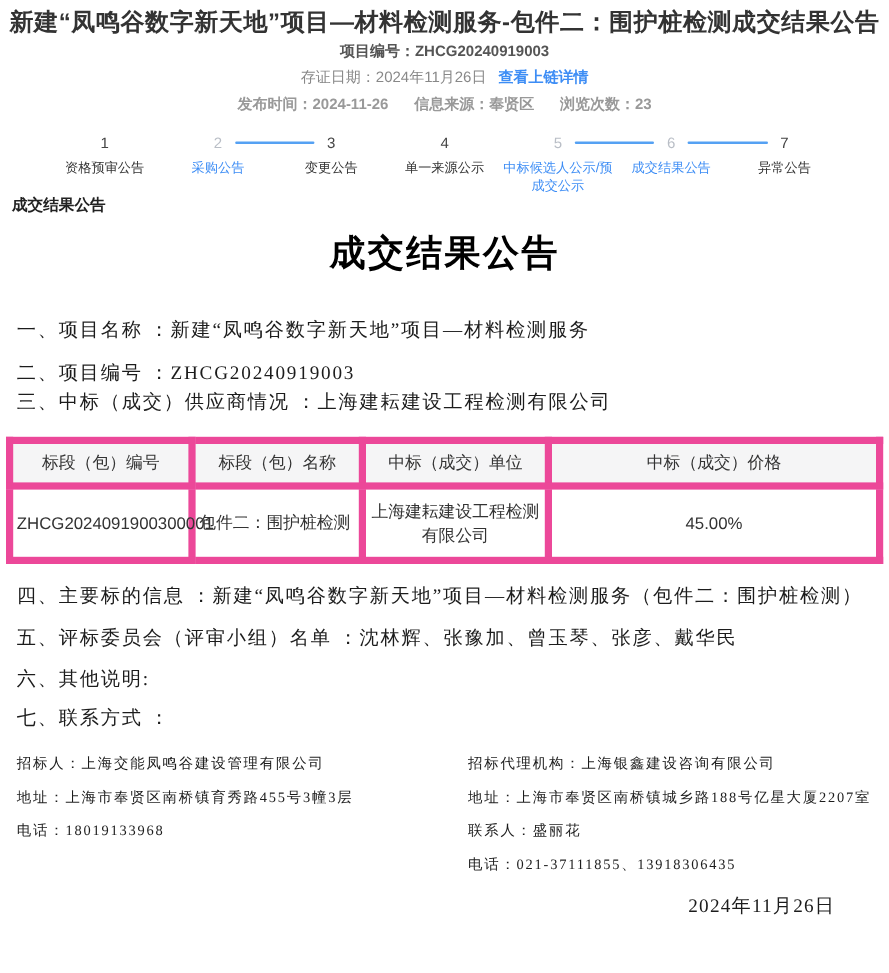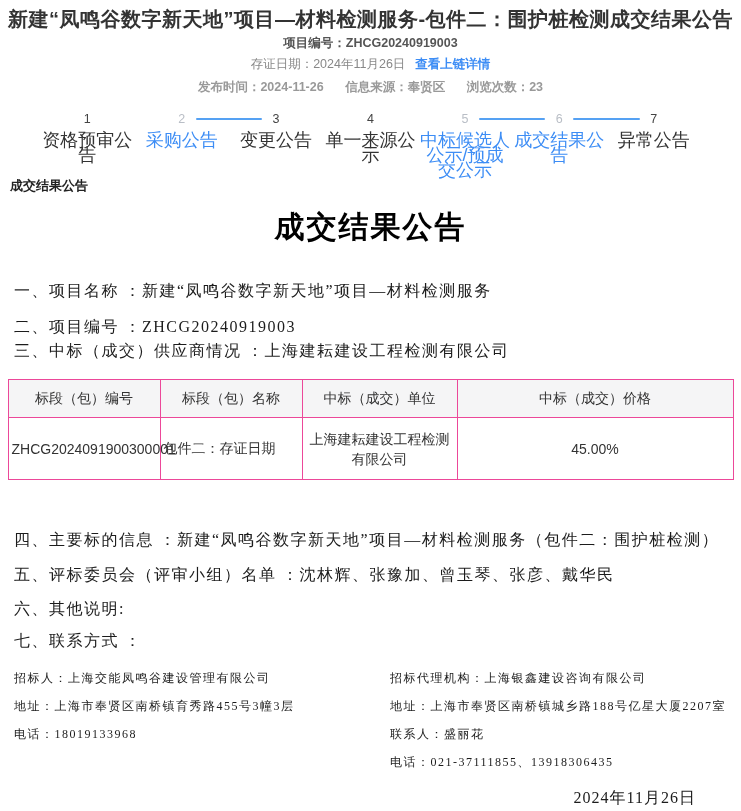--- a/index.html
+++ b/index.html
@@ -24,41 +24,41 @@
   
   .stepper { display:flex; margin-top:15px; padding:0 40px; min-height:52px; }
   .step { flex:1; text-align:center; position:relative; }
   .step .num { display:block; height:18px; line-height:18px; font-size:12.5px; color:#444; }
   .step.dim .num { color:#b9bec6; }
   .step.line-next::after {
     content:""; position:absolute; top:8px; height:2px; border-radius:1px;
     left:calc(50% + 14px); width:calc(100% - 28px); background:#55a1f3;
   }
   .step .lbl {
-    display:block; margin-top:5px; font-size:18px; line-height:15px; color:#333;
+    display:block; margin-top:5px; font-size:11px; line-height:15px; color:#333;
   }
   .step.active .lbl { color:#3d8df5; cursor:pointer; }
   
   .section-label { padding-left:10px; font-size:13px; font-weight:bold; color:#222; line-height:15px; }
   .big-title {
     margin-top:14px; text-align:center; font-size:30px; font-weight:bold;
     color:#000; line-height:40px; letter-spacing:2px;
   }
   
   .para {
     padding:0 14px; font-family:"Liberation Serif","DejaVu Serif",serif;
     font-size:16px; color:#1c1c1c; line-height:24px; letter-spacing:1.5px;
   }
   .p1 { margin-top:32px; } .p2 { margin-top:12px; } .p3 { }
-  .p4 { margin-top:48px; } .p5 { margin-top:11px; } .p6 { margin-top:10px; } .p7 { margin-top:8px; }
+  .p4 { margin-top:16px; } .p5 { margin-top:11px; } .p6 { margin-top:10px; } .p7 { margin-top:8px; }
   
   .result-table {
     width:725px; margin:16px auto 0 auto; border-collapse:collapse; table-layout:fixed;
   }
-  .result-table th, .result-table td { border:1px solid #ec4899; font-size:14px; color:#333; }
+  .result-table th, .result-table td { border:6px solid #ec4899; font-size:14px; color:#333; }
   .result-table th { height:38px; background:#f5f5f6; font-weight:normal; text-align:center; }
   .result-table td { height:62px; padding:4px 3px; }
   .col-1 { width:152px; } .col-2 { width:142px; } .col-3 { width:155px; } .col-4 { width:276px; }
   .td-left { text-align:left; font-size:13px; }
   .td-center { text-align:center; line-height:20px; }
   
   .contacts { display:flex; margin-top:14px; }
   .contact-col {
     font-family:"Liberation Serif","DejaVu Serif",serif; font-size:12px;
     color:#1c1c1c; letter-spacing:1.5px; line-height:23px; word-break:break-all;
@@ -136,21 +136,21 @@
     <tr>
       <th>标段（包）编号</th>
       <th>标段（包）名称</th>
       <th>中标（成交）单位</th>
       <th>中标（成交）价格</th>
     </tr>
   </thead>
   <tbody>
     <tr>
       <td class="td-left">ZHCG2024091900300001</td>
-      <td class="td-left">包件二：存证日期</td>
+      <td class="td-left">包件二：围护桩检测</td>
       <td class="td-center">上海建耘建设工程检测有限公司</td>
       <td class="td-center">45.00%</td>
     </tr>
   </tbody>
 </table>
 
 <div class="para p4">四、主要标的信息 ：新建“凤鸣谷数字新天地”项目—材料检测服务（包件二：围护桩检测）</div>
 <div class="para p5">五、评标委员会（评审小组）名单 ：沈林辉、张豫加、曾玉琴、张彦、戴华民</div>
 <div class="para p6">六、其他说明:</div>
 <div class="para p7">七、联系方式 ：</div>

